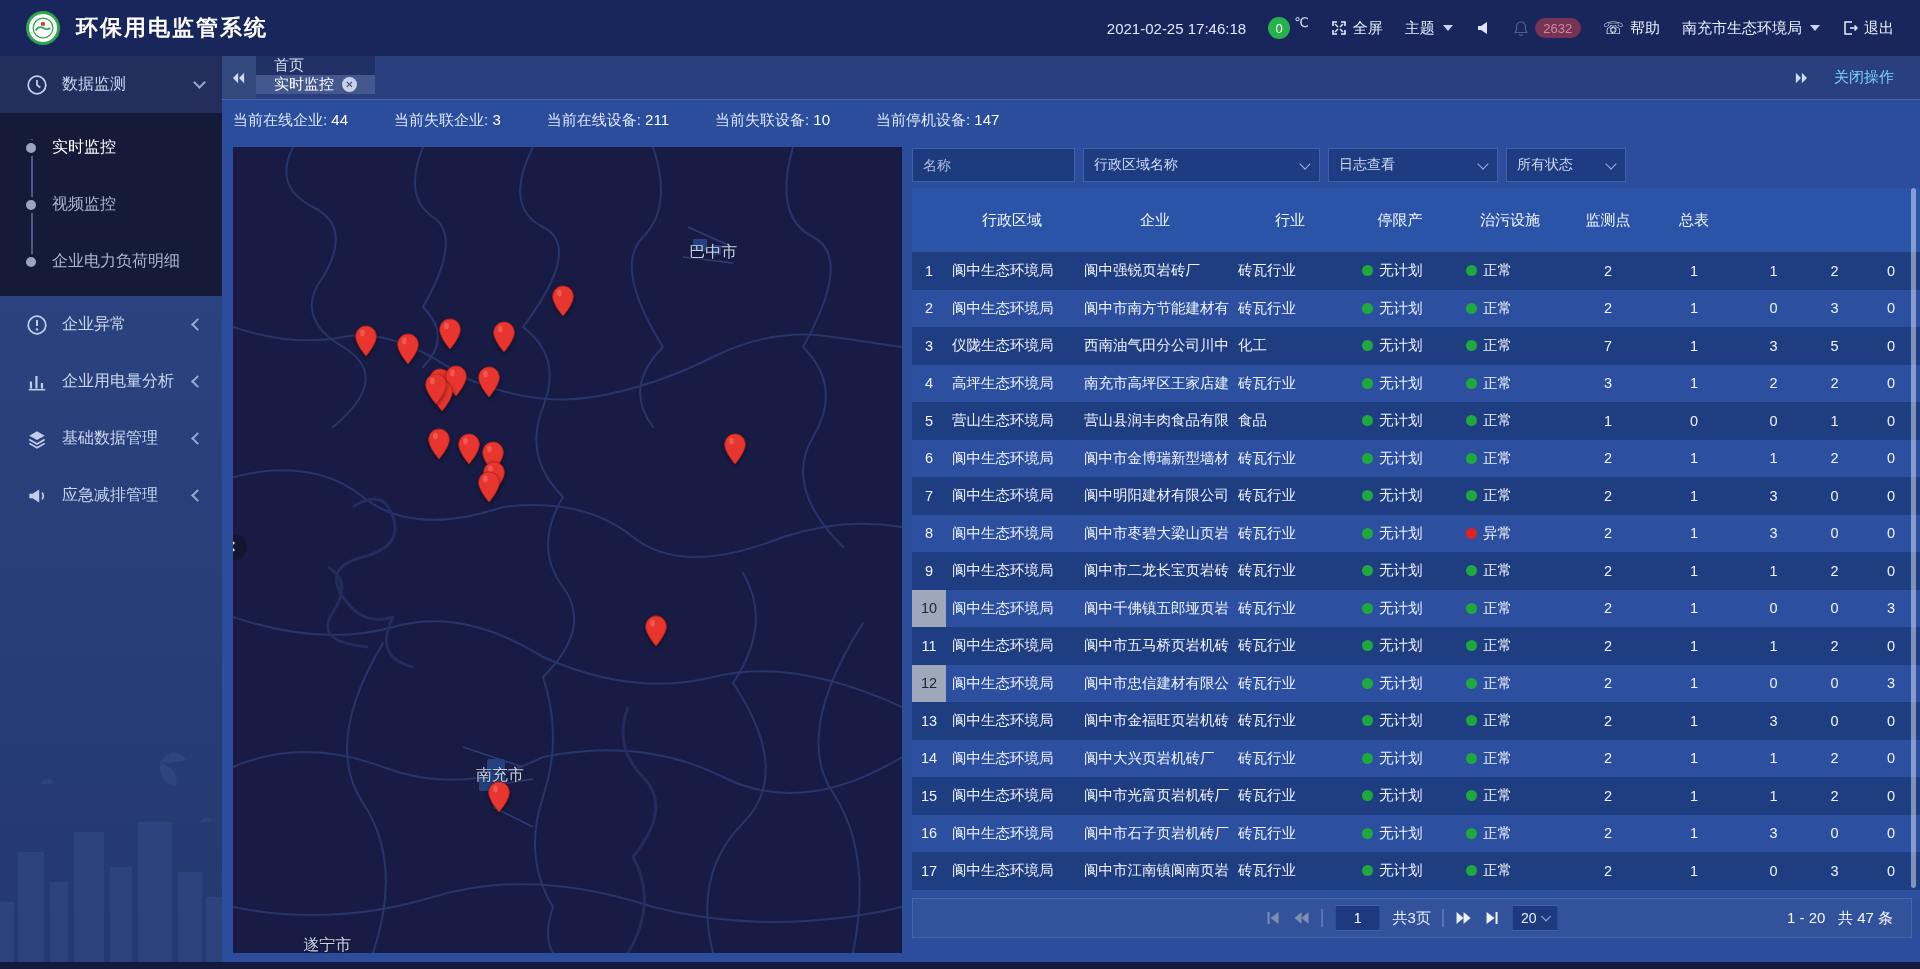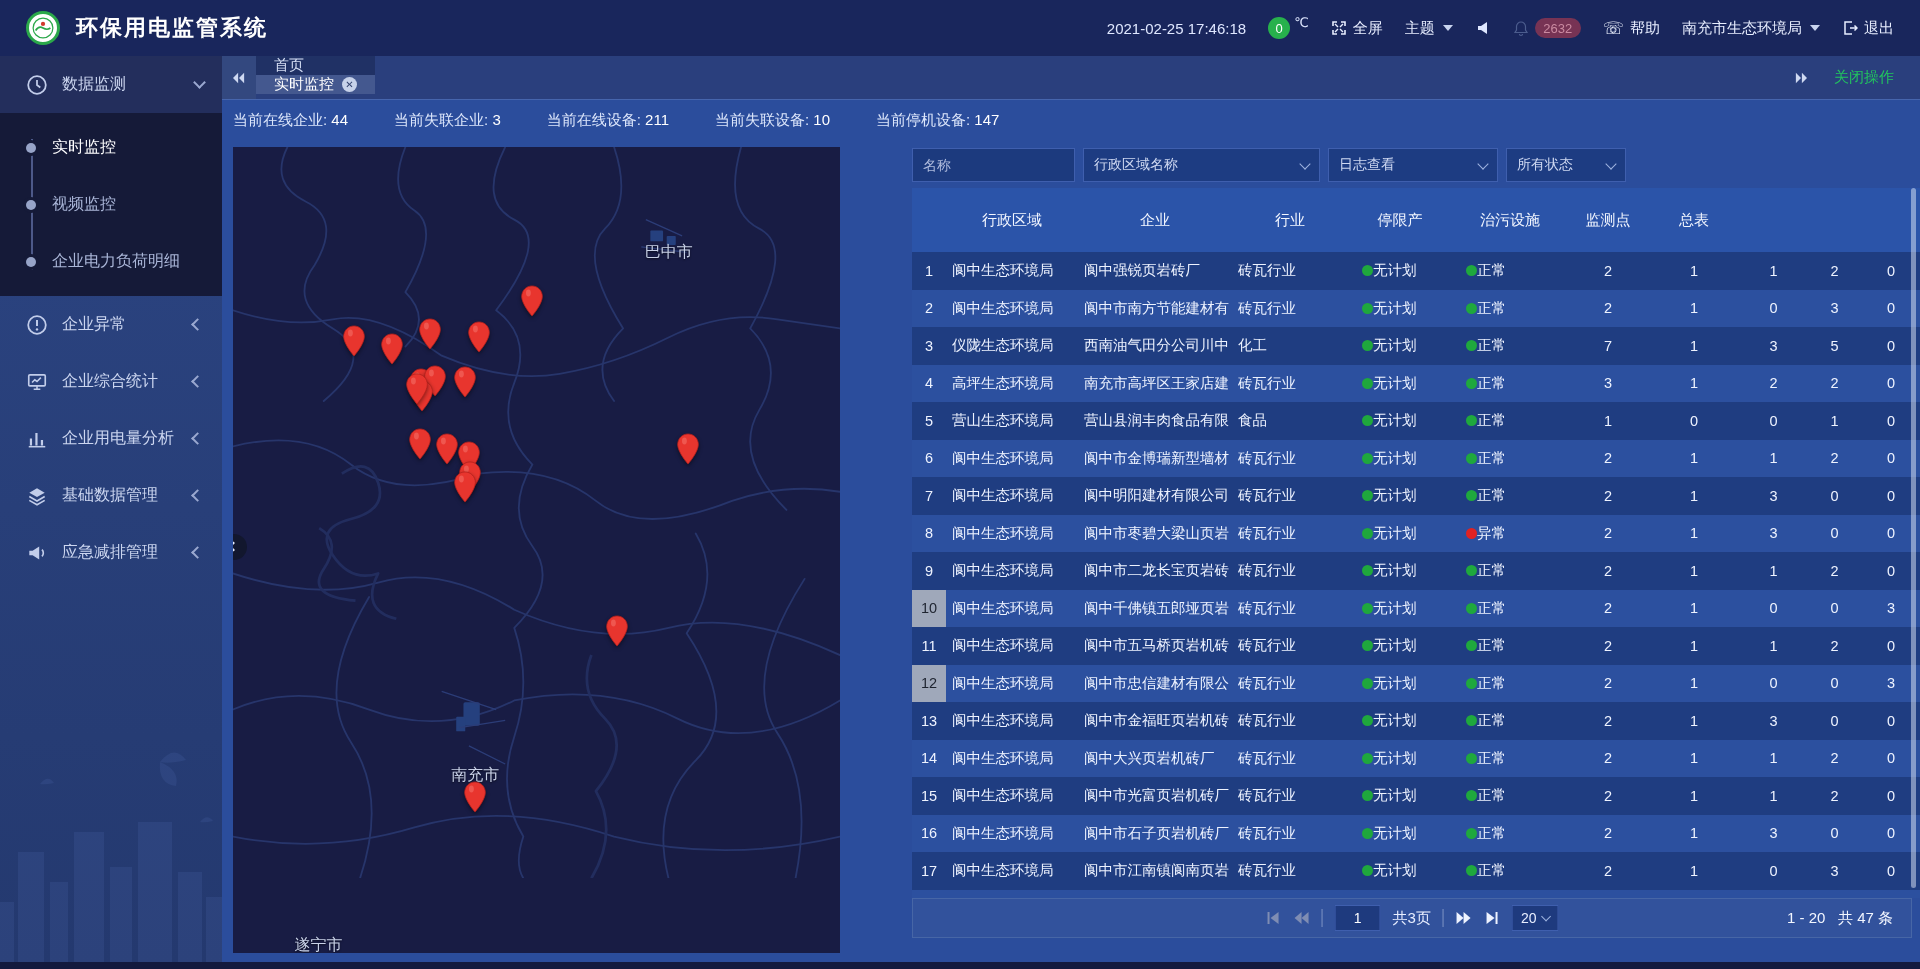--- a/index.html
+++ b/index.html
@@ -38,32 +38,32 @@
   .subnav-item.active{color:#ffffff;}
   .sidebar-watermark{position:absolute;left:0;right:0;bottom:0;height:230px;opacity:.8;pointer-events:none;}
 
   
   .tabbar{position:absolute;left:222px;top:56px;right:0;height:44px;background:#2a3f7d;display:flex;align-items:stretch;z-index:10;border-bottom:1px solid #4665ad;}
   .tab-scroll-left{width:34px;display:flex;align-items:center;justify-content:center;background:#33487f;cursor:pointer;}
   .tab{display:flex;align-items:center;gap:8px;padding:0 18px;font-size:15px;color:#d5def4;cursor:pointer;background:#203165;}
   .tab.active{background:#44588f;color:#ffffff;}
   .tab .close-dot{width:15px;height:15px;border-radius:50%;background:#c7d2ea;color:#33436f;font-size:10px;line-height:15px;text-align:center;font-weight:bold;}
   .tabbar-right{margin-left:auto;display:flex;align-items:center;gap:26px;padding-right:26px;}
-  .close-ops{color:#22c55e;font-size:15px;cursor:pointer;}
+  .close-ops{color:#7dd3fc;font-size:15px;cursor:pointer;}
 
   
   .statusbar{position:absolute;left:222px;top:100px;right:0;height:40px;background:#2b4d9c;display:flex;align-items:center;padding-left:11px;z-index:5;}
   .stat{margin-right:46px;font-size:15px;color:#dce6fb;white-space:nowrap;}
   .stat .stat-value{color:#ffffff;}
 
   
   .main{position:absolute;left:222px;top:140px;right:0;height:822px;background:#2b4d9c;}
 
   
-  .map-panel{position:absolute;left:11px;top:7px;width:607px;height:806px;background:#181c44;overflow:hidden;}
+  .map-panel{position:absolute;left:11px;top:7px;width:669px;height:806px;background:#181c44;overflow:hidden;}
   .map-roads{position:absolute;inset:0;}
   .city-label{position:absolute;transform:translate(-50%,-50%);color:#c9d2e8;font-size:16px;text-shadow:0 1px 2px rgba(0,0,0,.6);white-space:nowrap;}
   .pin{position:absolute;transform:translate(-50%,-100%);width:24px;height:32px;cursor:pointer;filter:drop-shadow(0 2px 2px rgba(0,0,0,.45));}
   .collapse-handle{position:absolute;left:-12px;top:48%;width:26px;height:26px;border-radius:50%;background:#12172e;display:flex;align-items:center;justify-content:center;cursor:pointer;z-index:3;}
   .collapse-handle .chev{border-color:#e8eeff;width:7px;height:7px;}
 
   
   .table-zone{position:absolute;left:690px;top:0;width:1008px;height:822px;}
   .filters{position:absolute;left:0;top:8px;height:34px;width:100%;}
   .f-box{position:absolute;height:34px;background:#1d3c82;border:1px solid #3f5fae;color:#cfd9f2;font-size:14px;display:flex;align-items:center;padding:0 10px;cursor:pointer;}
@@ -84,21 +84,21 @@
 
   .tbody{position:absolute;left:0;top:112px;width:100%;height:646px;overflow:hidden;}
   .trow{display:grid;grid-template-columns:34px 132px 154px 116px 104px 116px 80px 92px 67px 55px 58px;height:37.5px;align-items:center;color:#eef3ff;font-size:14.5px;cursor:pointer;}
   .trow:nth-child(odd){background:#1f3d81;}
   .trow:nth-child(even){background:#2c509f;}
   .td{white-space:nowrap;overflow:hidden;}
   .td.idx{text-align:center;height:100%;display:flex;align-items:center;justify-content:center;}
   .td.idx.gray{background:#9fa8ba;color:#1e2430;}
   .td.left{padding-left:6px;}
   .td.num{text-align:center;}
-  .dotcell{display:flex;align-items:center;padding-left:14px;}
+  .dotcell{display:flex;align-items:center;gap:6px;padding-left:14px;}
   .dot{width:11px;height:11px;border-radius:50%;flex:0 0 auto;}
   .dot.green{background:#1fa83d;}
   .dot.red{background:#e02222;}
 
   .scrollbar{position:absolute;right:4px;top:48px;height:700px;width:5px;border-radius:3px;background:rgba(223,232,248,.5);}
 
   
   .pager{position:absolute;left:0;top:758px;width:1000px;height:40px;background:#32529c;border:1px solid #4766a6;display:flex;align-items:center;color:#e8eeff;font-size:15px;}
   .pager-center{position:absolute;left:50%;transform:translateX(-50%);display:flex;align-items:center;gap:12px;}
   .pgbtn{display:flex;align-items:center;cursor:pointer;}
@@ -206,32 +206,20 @@
                 <circle cx="10" cy="10" r="8" fill="none" stroke="currentColor" stroke-width="1.6"></circle>
                 <path d="M10 5.5v5.5" stroke="currentColor" stroke-width="1.8"></path>
                 <circle cx="10" cy="14" r="1.1" fill="currentColor"></circle>
               </svg></span>
       <span class="nav-label">企业异常</span>
       <span class="chev left"></span>
     </div>
 
   </div>
 
-  <div class="nav-group">
-    <div class="nav-item">
-      <span class="nav-icon"><svg viewBox="0 0 20 20" width="22" height="22">
-                <rect x="2.5" y="3.5" width="15" height="10" rx="1" fill="none" stroke="currentColor" stroke-width="1.5"></rect>
-                <path d="M5.5 10.5l2.5-2.5 2 1.5 3.5-3.5" fill="none" stroke="currentColor" stroke-width="1.4"></path>
-                <path d="M10 13.5v3M7 16.5h6" stroke="currentColor" stroke-width="1.4"></path>
-              </svg></span>
-      <span class="nav-label">企业综合统计</span>
-      <span class="chev left"></span>
-    </div>
-
-  </div>
 
   <div class="nav-group">
     <div class="nav-item">
       <span class="nav-icon"><svg viewBox="0 0 20 20" width="22" height="22">
                 <path d="M4.5 16V9.5M9.5 16V4.5M14.5 16v-5" stroke="currentColor" stroke-width="2"></path>
                 <path d="M2.5 17h15" stroke="currentColor" stroke-width="1.4"></path>
               </svg></span>
       <span class="nav-label">企业用电量分析</span>
       <span class="chev left"></span>
     </div>

